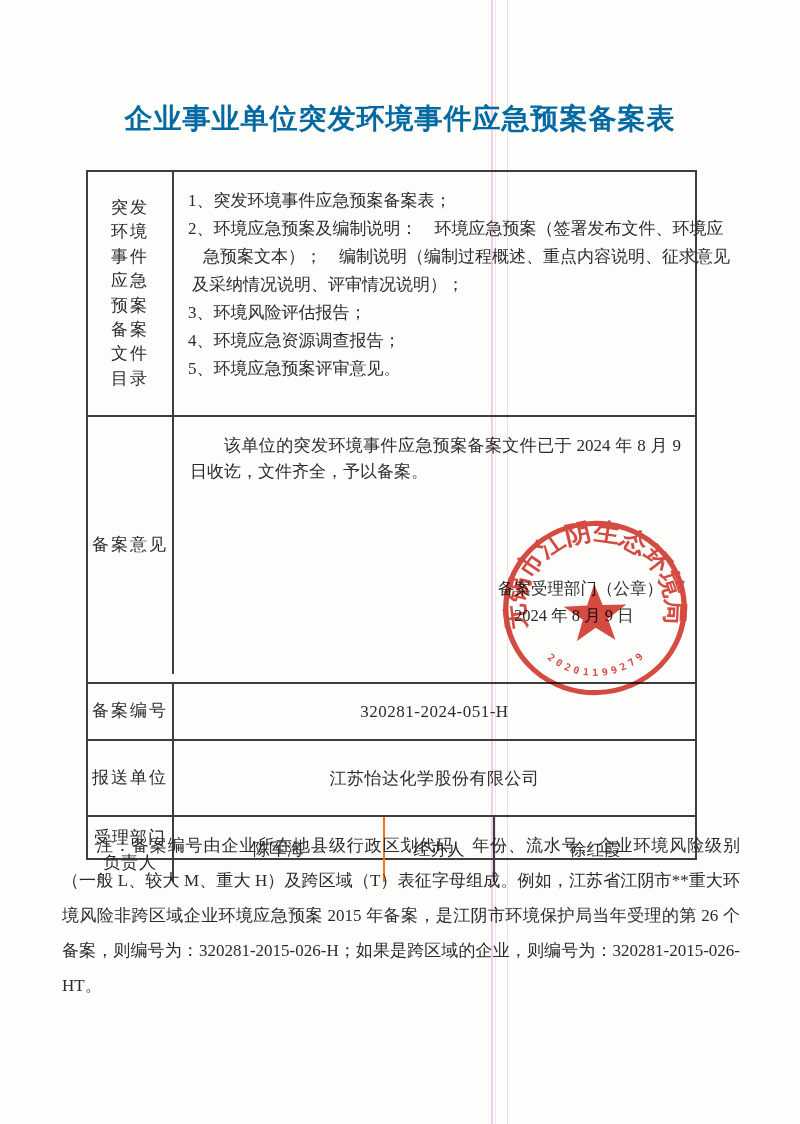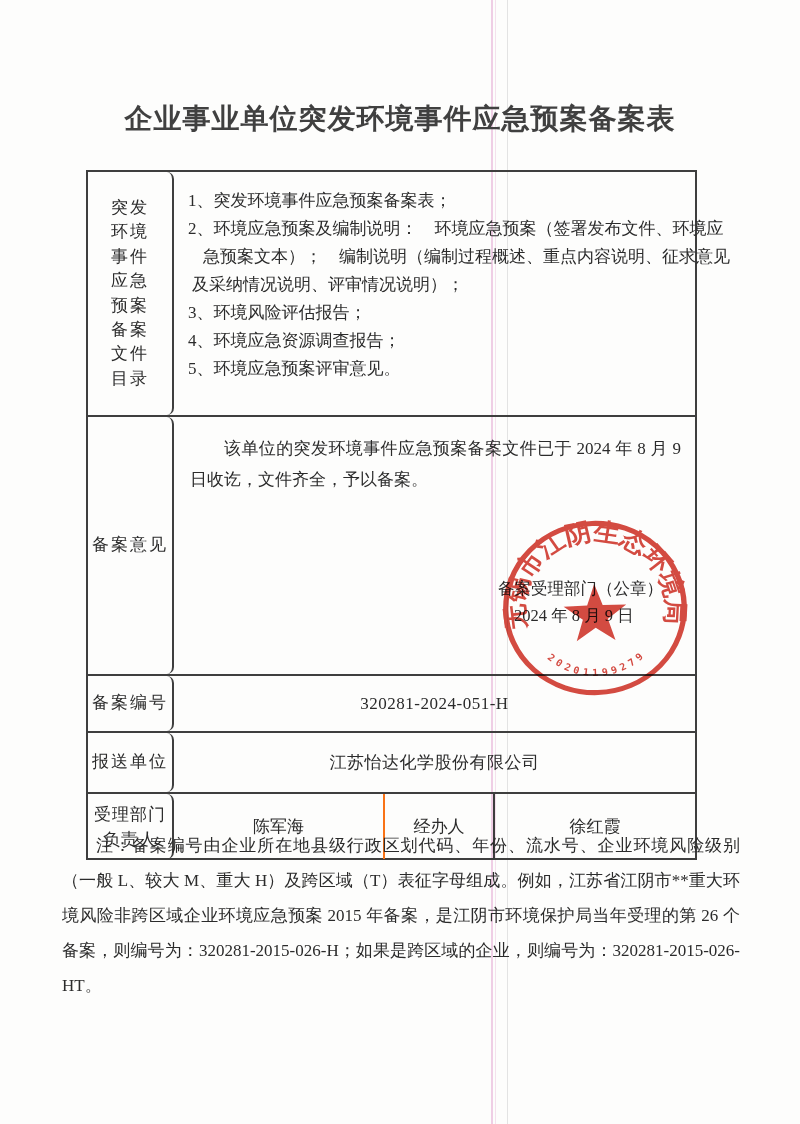--- a/index.html
+++ b/index.html
@@ -10,48 +10,48 @@
     color:#2b2b2b;overflow:hidden;
   }
   
   .artifact-pink{position:absolute;top:0;bottom:0;width:2px;background:rgba(226,160,205,.5);}
   .artifact-pink2{position:absolute;top:0;bottom:0;width:1px;background:rgba(233,190,220,.45);}
   .artifact-gray{position:absolute;top:0;bottom:0;width:1px;background:rgba(170,170,170,.30);}
 
   .doc-title{
     position:absolute;top:100px;left:0;width:100%;
     text-align:center;font-size:28px;font-weight:bold;letter-spacing:1px;
-    color:#404040;
+    color:#0369a1;
   }
 
   .filing-table{
     position:absolute;left:86px;top:170px;width:611px;height:690px;
     border:2px solid #3e3e3e;box-sizing:border-box;background:transparent;
   }
   .row{display:flex;box-sizing:border-box;width:100%;}
   .row + .row{border-top:2px solid #3e3e3e;}
   .r1{height:243px;}
   .r2{height:259px;}
-  .r3{height:57px;}
-  .r4{height:61px;}
+  .r3{height:57px;margin-top:8px;}
+  .r4{height:76px;}
   .r5{height:67px;}
   .cell-label{
     flex:0 0 86px;border-right:2px solid #3e3e3e;box-sizing:border-box;
     display:flex;flex-direction:column;align-items:center;justify-content:center;
-    font-size:17px;line-height:24.4px;letter-spacing:2px;text-align:center;border-radius:7px;
+    font-size:17px;line-height:24.4px;letter-spacing:2px;text-align:center;
   }
   .cell-content{flex:1;position:relative;box-sizing:border-box;}
 
   .dir-list{padding:15px 10px 0 14px;font-size:17px;line-height:28px;}
   .dir-line{white-space:nowrap;font-family:Liberation Serif, serif;}
   .dir-line:nth-child(3){padding-left:15px;}
   .dir-line:nth-child(4){padding-left:4px;}
 
   .opinion-body{
-    padding:16px 14px 0 16px;font-size:17px;line-height:31px;
+    padding:16px 14px 0 16px;font-size:17px;line-height:26px;
     text-indent:2em;text-align:justify;
   }
   .dept-block{position:absolute;left:324px;top:158px;font-size:16.5px;line-height:27px;white-space:nowrap;}
   .dept-date{padding-left:16px;}
 
   .center-value{
     position:absolute;inset:0;display:flex;align-items:center;justify-content:center;
     font-size:17px;letter-spacing:.5px;
   }
   .r5 .sub{box-sizing:border-box;display:flex;align-items:center;justify-content:center;font-size:17px;}

